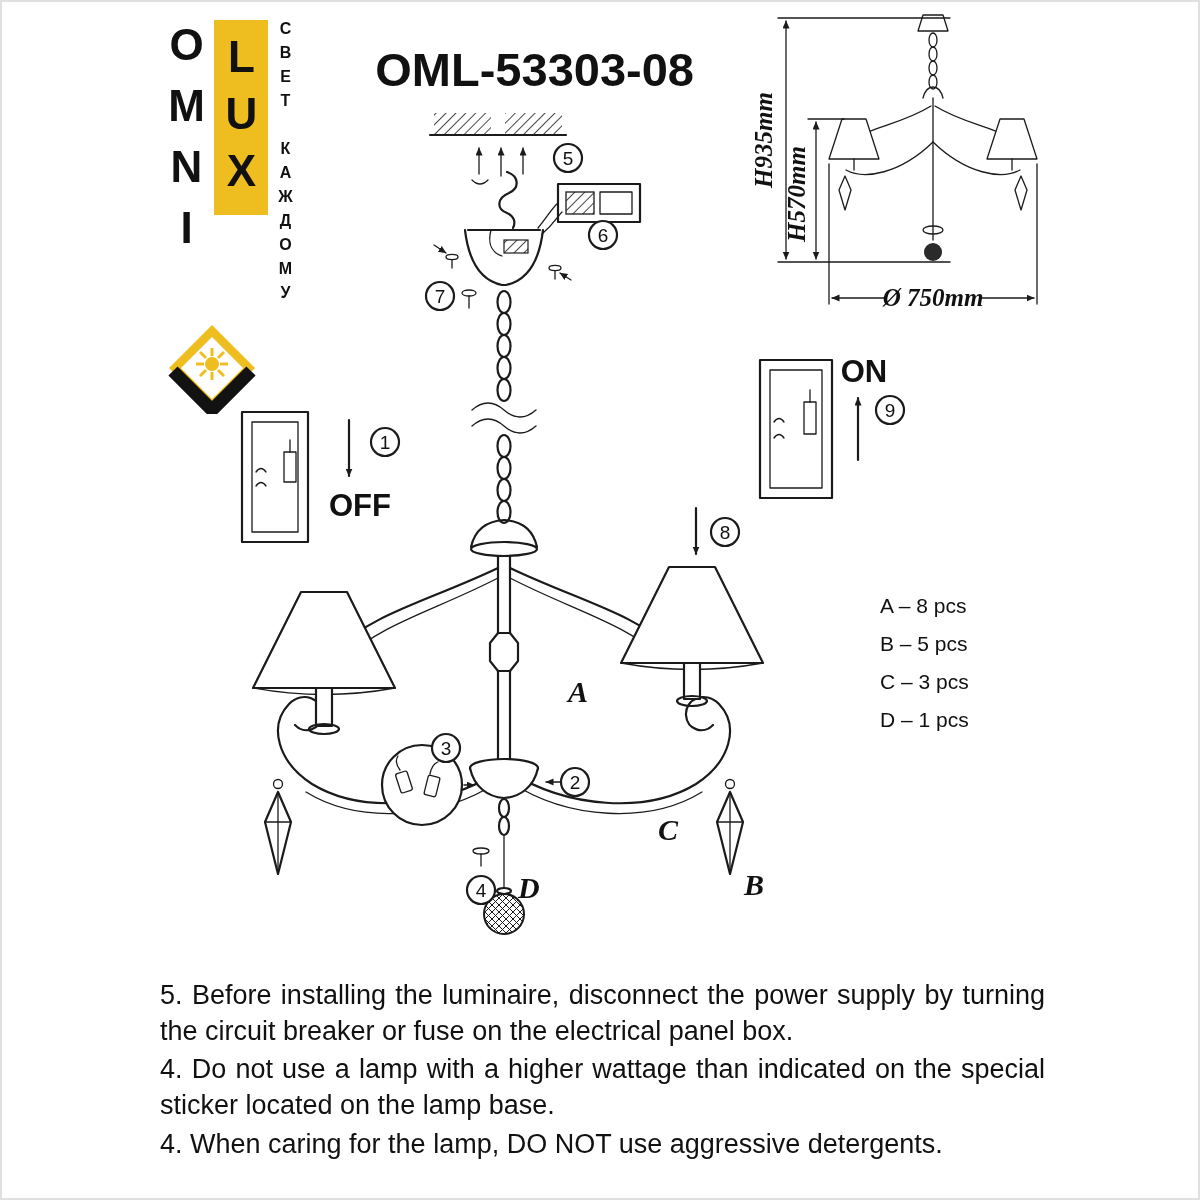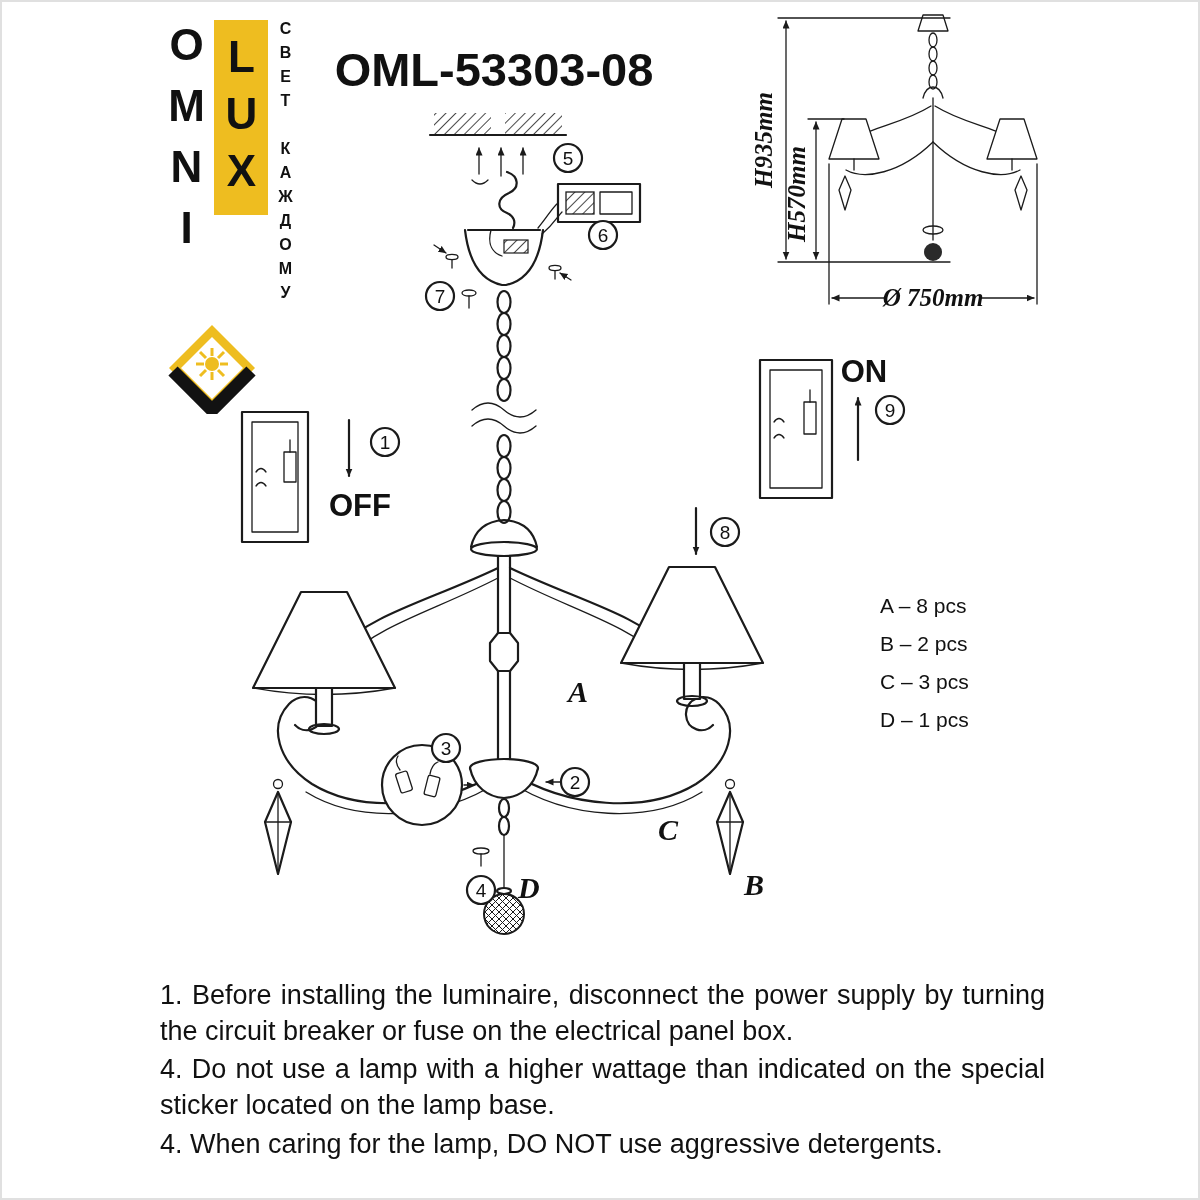--- a/index.html
+++ b/index.html
@@ -16,21 +16,21 @@
   .plabel{font:italic 700 30px "Liberation Serif",serif;fill:#111;}
   
   .brand{position:absolute;left:162px;top:18px;}
   .brand-cols{display:flex;gap:6px;align-items:flex-start;}
   .vtxt{writing-mode:vertical-rl;text-orientation:upright;}
   .omni{font-size:44px;font-weight:700;letter-spacing:12px;line-height:1;}
   .lux{font-size:44px;font-weight:700;letter-spacing:8px;line-height:1;background:#eebd20;padding:12px 5px;}
   .tagline{font-size:16px;font-weight:700;letter-spacing:7px;margin-left:2px;}
   .brand-mark{margin:14px 0 0 2px;display:block;}
   
-  .title{position:absolute;left:292px;top:40px;width:400px;margin:0;text-align:center;
+  .title{position:absolute;left:292px;top:40px;width:400px;margin:0;text-align:right;
          font-size:47px;font-weight:700;letter-spacing:0px;}
   
   .parts{position:absolute;left:878px;top:585px;font-size:21px;line-height:38px;}
   
   .instructions{position:absolute;left:158px;top:976px;width:885px;font-size:27px;line-height:1.32;text-align:justify;}
   .instructions p{margin:0 0 3px 0;}
 </style>
 </head>
 <body>
 
@@ -299,24 +299,24 @@
           <line x1="52" y1="36" x2="58" y2="30"></line>
       </g>
       <circle cx="46" cy="42" r="7" fill="#eebd20"></circle>
     </svg>
   </div>
 
   <h1 class="title">OML-53303-08</h1>
 
   <div class="parts">
     <div>A – 8 pcs</div>
-    <div>B – 2 pcs</div>
+    <div>B – 5 pcs</div>
     <div>C – 3 pcs</div>
     <div>D – 1 pcs</div>
   </div>
 
   <div class="instructions">
-    <p>1. Before installing the luminaire, disconnect the power supply by turning the circuit breaker or fuse on the electrical panel box.</p>
+    <p>5. Before installing the luminaire, disconnect the power supply by turning the circuit breaker or fuse on the electrical panel box.</p>
     <p>4. Do not use a lamp with a higher wattage than indicated on the special sticker located on the lamp base.</p>
     <p>4. When caring for the lamp, DO NOT use aggressive detergents.</p>
   </div>
 
 </div>
 
 </body></html>

